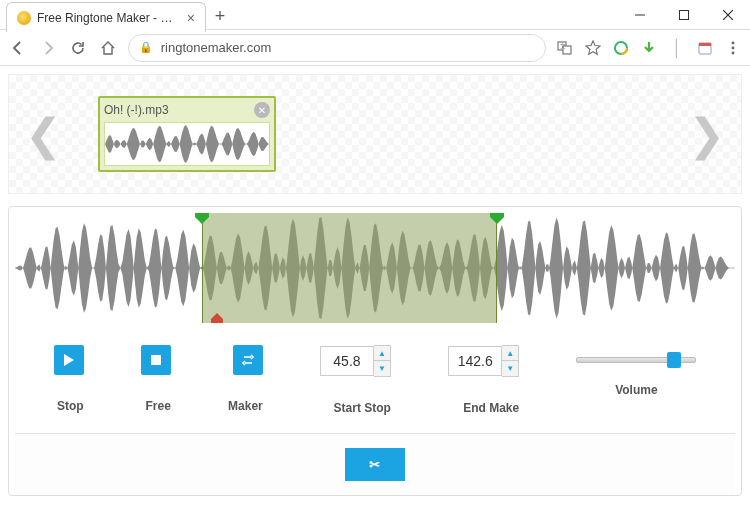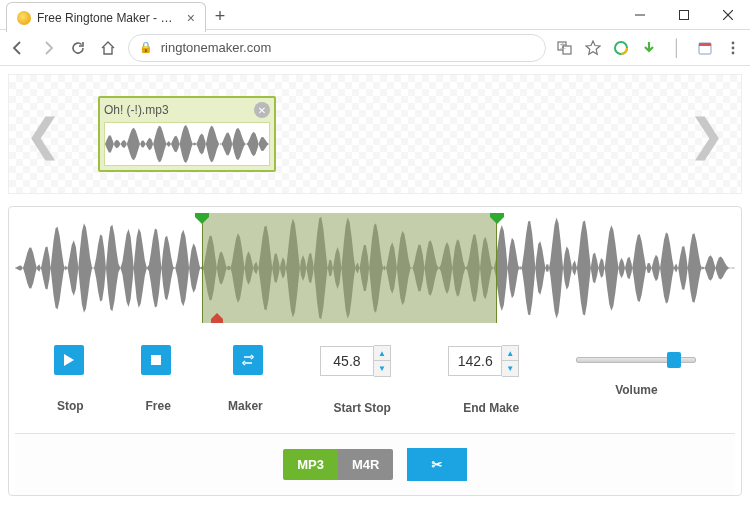--- a/index.html
+++ b/index.html
@@ -258,23 +258,19 @@
         <div class="volume">
           <div class="vtrack">
               <div class="vthumb" id="vthumb" style="left: 82%;"></div>
             </div>
         </div>
         <div class="ctrl-label">Volume</div>
       </div>
     </div>
 
     <div class="bottom-bar">
-      <div class="fmt-toggle">
-        <div class="fmt active">MP3</div>
-        <div class="fmt inactive">M4R</div>
-      </div>
       <div class="make-btn">
         <span class="scissors">✂</span>
       </div>
     </div>
   </div>
 
 </div>
 
 </body></html>

